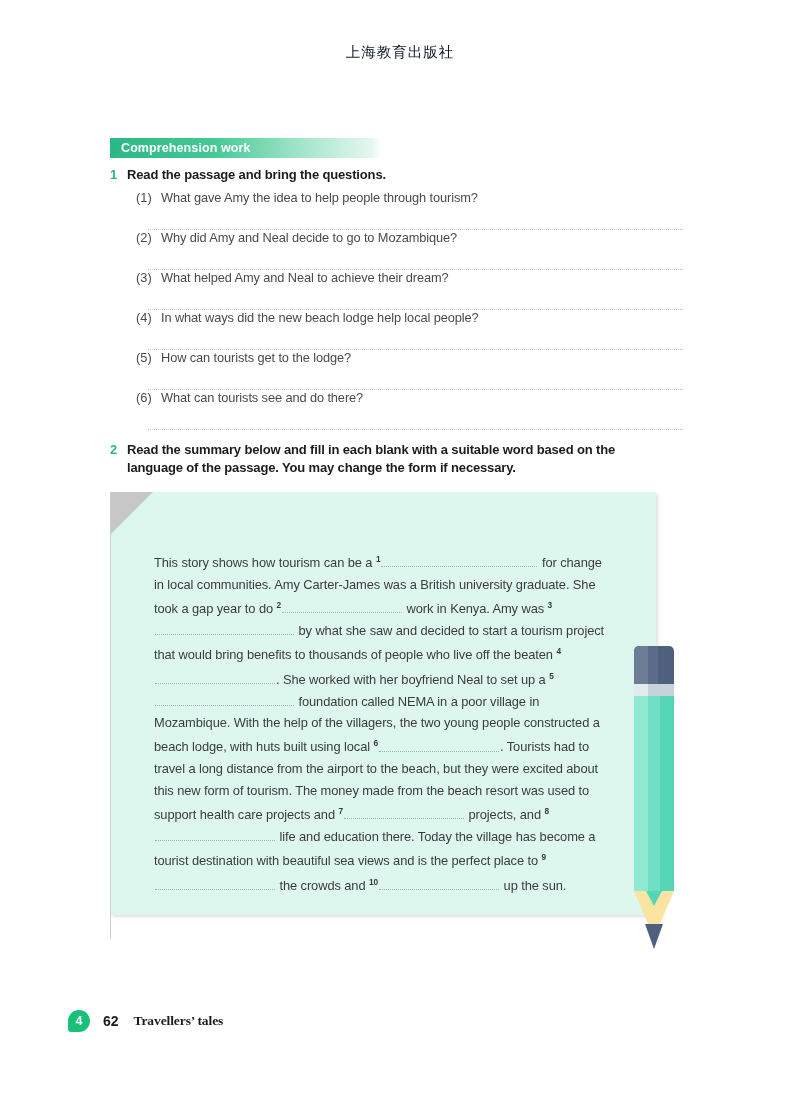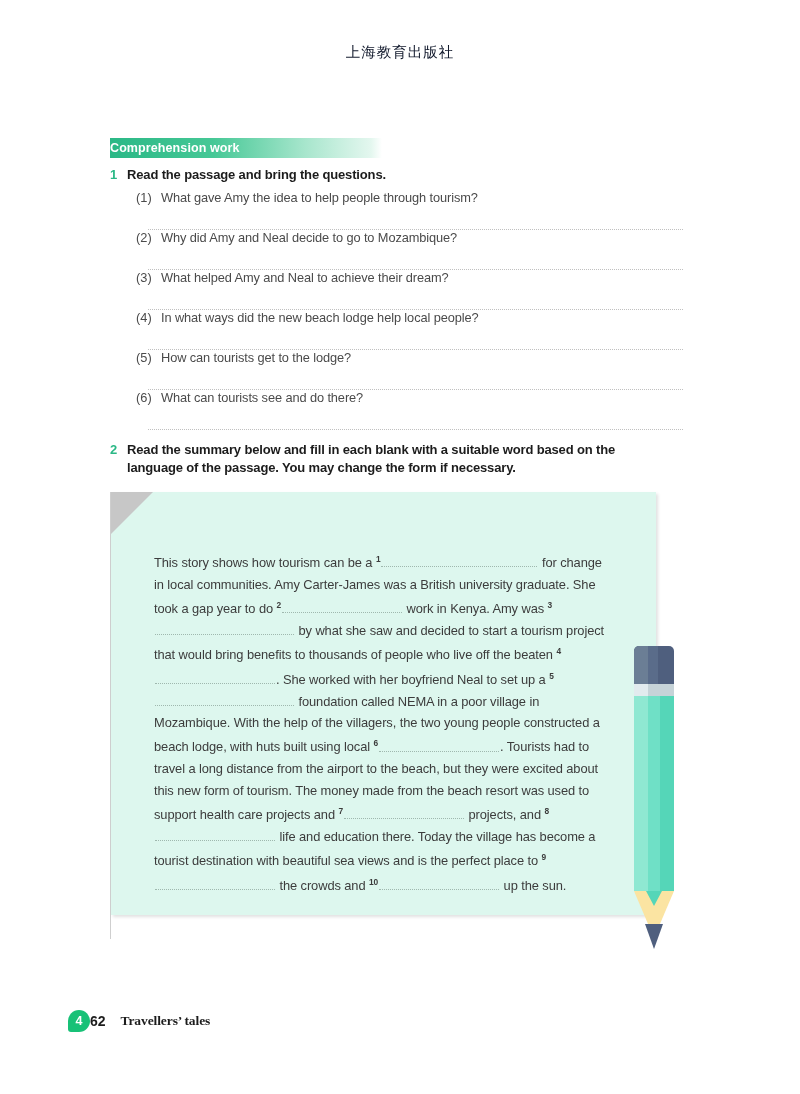--- a/index.html
+++ b/index.html
@@ -62,20 +62,21 @@
     width: 272px;
     height: 20px;
     background: linear-gradient(to right, #2bb886 0%, #46c896 38%, #a8e6cd 72%, #e4f7ef 96%, #ffffff 100%);
     display: flex;
     align-items: center;
   }
   .banner span {
     color: #ffffff;
     font-size: 12.5px;
     font-weight: bold;
+    padding-left: 11px;
     letter-spacing: 0.1px;
   }
 
   
   .ex {
     position: absolute;
     left: 110px;
     width: 575px;
   }
   .ex-head {
@@ -252,20 +253,21 @@
     background: #18c177;
     border-radius: 50% 50% 50% 3px;
     color: #ffffff;
     font-size: 12.5px;
     font-weight: bold;
     display: flex;
     align-items: center;
     justify-content: center;
   }
   .pagenum {
+    margin-left: 13px;
     font-size: 14px;
     font-weight: bold;
     color: #1c1c1c;
   }
   .unit-name {
     margin-left: 15px;
     font-size: 13.5px;
     font-weight: bold;
     color: #1c1c1c;
     letter-spacing: -0.1px;

